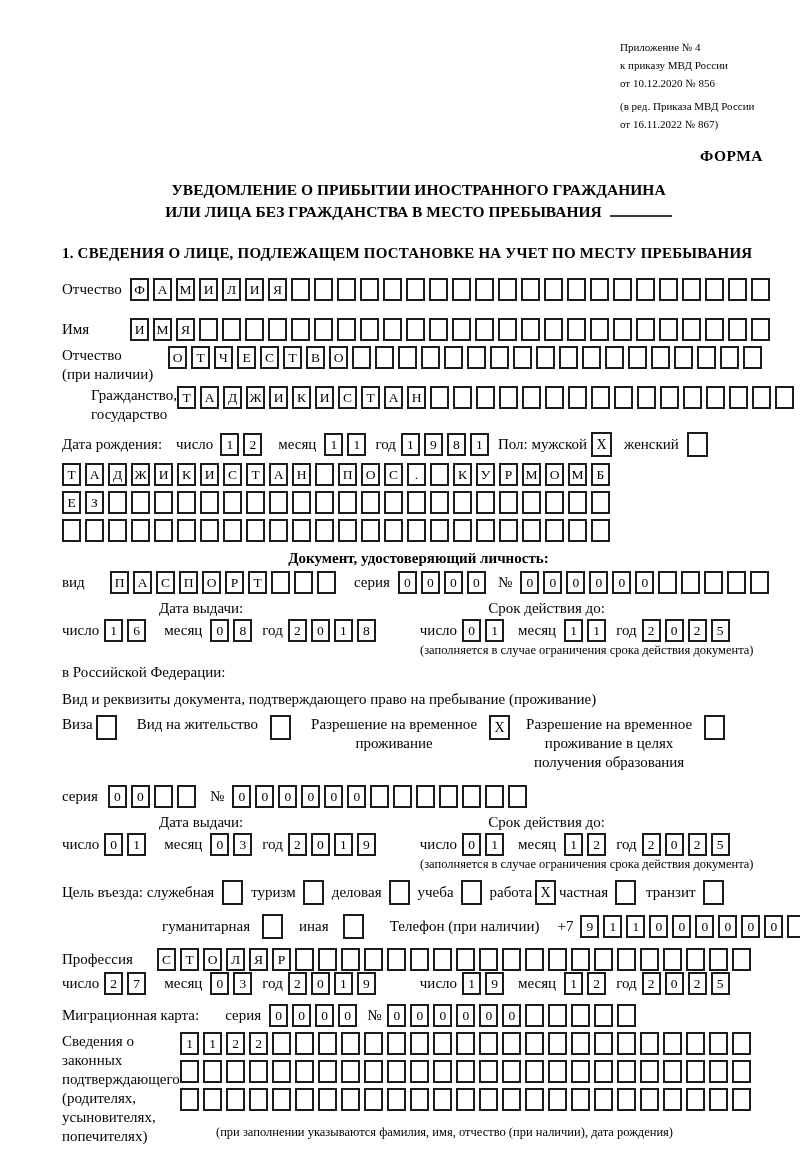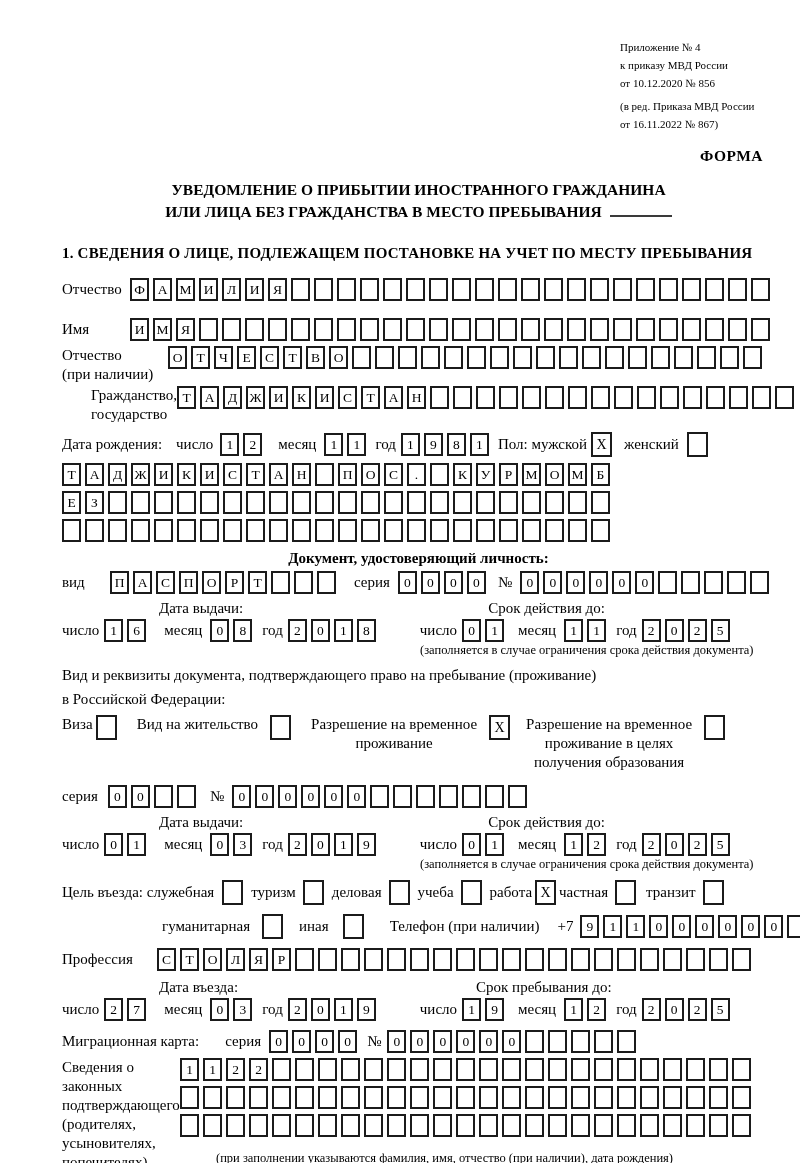--- a/index.html
+++ b/index.html
@@ -370,25 +370,25 @@
         <span class="cellgroup">
           <span class="cell">2</span>
           <span class="cell">0</span>
           <span class="cell">2</span>
           <span class="cell">5</span>
         </span>
       </div>
       <div class="row" style="margin-top: 1px;">
         <span class="txt small" style="margin-left: 358px;">(заполняется в случае ограничения срока действия документа)</span>
       </div>
+      <div class="row" style="margin-top: 5px;">
+        <span class="txt">в Российской Федерации:</span>
+      </div>
       <div class="row" style="margin-top: 8px;">
         <span class="txt">Вид и реквизиты документа, подтверждающего право на пребывание (проживание)</span>
-      </div>
-      <div class="row" style="margin-top: 5px;">
-        <span class="txt">в Российской Федерации:</span>
       </div>
       <div class="row top" style="margin-top: 6px;">
         <span class="txt" style="margin-right: 3px;">Виза</span>
         <span class="checkbox"></span>
         <span class="txt" style="margin-left: 20px; margin-right: 12px;">Вид на жительство</span>
         <span class="checkbox"></span>
         <span class="block" style="margin-left: 20px; margin-right: 12px;">
           <div>Разрешение на временное</div>
           <div>проживание</div>
         </span>
@@ -527,24 +527,20 @@
           <span class="cell"></span>
           <span class="cell"></span>
           <span class="cell"></span>
           <span class="cell"></span>
           <span class="cell"></span>
           <span class="cell"></span>
           <span class="cell"></span>
           <span class="cell"></span>
           <span class="cell"></span>
         </span>
-      </div>
-      <div class="row" style="margin-top: 7px;">
-        <span class="txt" style="margin-left: 97px;">Дата въезда:</span>
-        <span class="txt" style="margin-left: 238px;">Срок пребывания до:</span>
       </div>
       <div class="row" style="margin-top: 1px;">
         <span class="txt" style="margin-right: 5px;">число</span>
         <span class="cellgroup">
           <span class="cell">2</span>
           <span class="cell">7</span>
         </span>
         <span class="txt" style="margin-left: 14px; margin-right: 8px;">месяц</span>
         <span class="cellgroup">
           <span class="cell">0</span>

